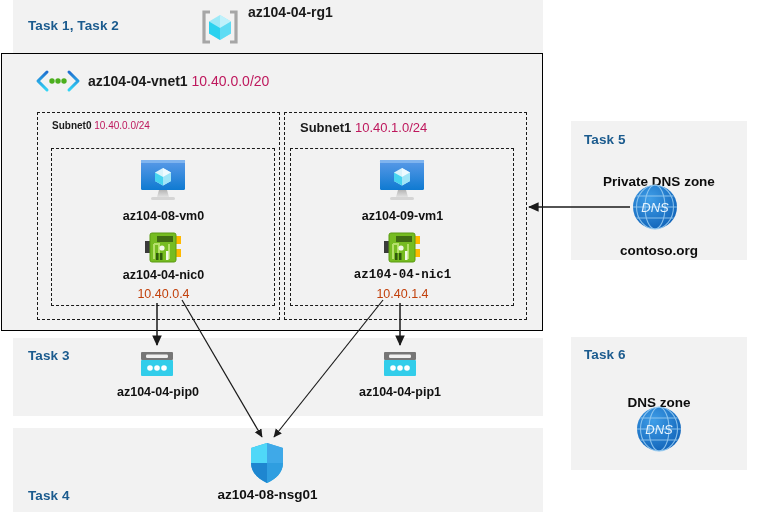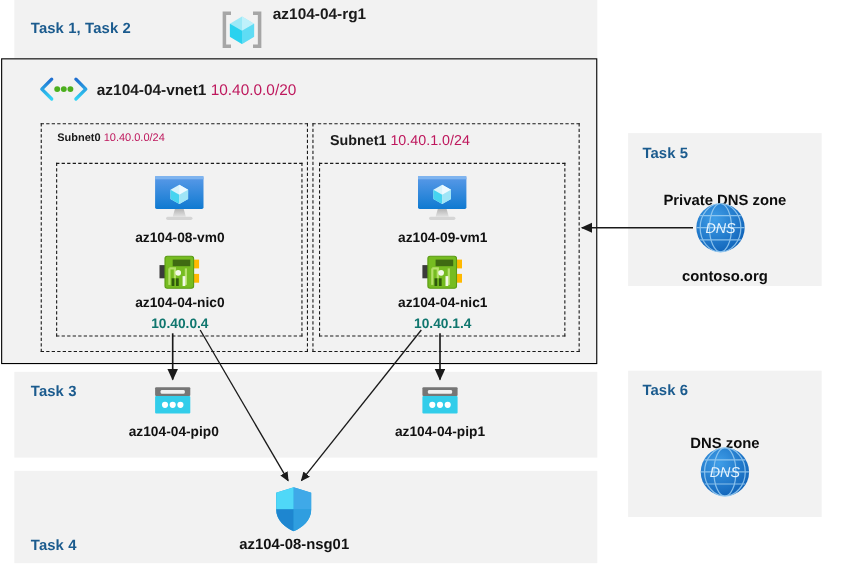--- a/index.html
+++ b/index.html
@@ -42,22 +42,22 @@
     text-align:center;
     font-size:12.5px;
     font-weight:bold;
     color:#111111;
     white-space:nowrap;
   }
   .node-sub{
     position:absolute;
     text-align:center;
     font-size:12.5px;
-    font-weight:bold;
-    color:#0f766e;
+    font-weight:normal;
+    color:#c2410c;
     white-space:nowrap;
   }
   .center-title{
     position:absolute;
     text-align:center;
     font-size:13.5px;
     font-weight:bold;
     color:#0d0d0d;
     white-space:nowrap;
     margin-top:14px;
@@ -198,21 +198,21 @@
       <rect x="12" y="5" width="16" height="6" fill="#3f6b12"></rect>
       <path d="M9 13 L9 28" stroke="#b5e06a" stroke-width="2" fill="none"></path>
       <path d="M9 13 L14 13 L14 22" stroke="#b5e06a" stroke-width="2" fill="none"></path>
       <path d="M24 13 L24 28" stroke="#b5e06a" stroke-width="2" fill="none"></path>
       <circle cx="17" cy="17" r="2.6" fill="#f2f8e8"></circle>
       <rect x="11" y="22" width="2.5" height="7" fill="#2f5a0c"></rect>
       <rect x="15" y="22" width="2.5" height="7" fill="#2f5a0c"></rect>
       <rect x="21" y="20" width="2.5" height="9" fill="#f2f8e8"></rect>
     </svg>
   </div>
-  <div class="node-label" style="left:315px;top:268px;width:175px;">az104-04-nic1</div>
+  <div class="node-label" style="left:315px;top:268px;width:175px;font-family:Liberation Mono, monospace;">az104-04-nic1</div>
   <div class="node-sub" style="left:315px;top:287px;width:175px;">10.40.1.4</div>
 
   <div class="panel" style="left:13px;top:338px;width:530px;height:78px;"></div>
   <div class="task-label" style="left:28px;top:348px;">Task 3</div>
 
   <div class="icon" style="left:139px;top:350px;width:36px;height:30px;">
     <svg width="36" height="30" viewBox="0 0 36 30">
       <rect x="2" y="2" width="32" height="8" rx="1" fill="#767676"></rect>
       <rect x="7" y="4.5" width="22" height="3.5" rx="1.2" fill="#f0f0f0"></rect>
       <rect x="2" y="10" width="32" height="16" rx="1" fill="#32cdea"></rect>

